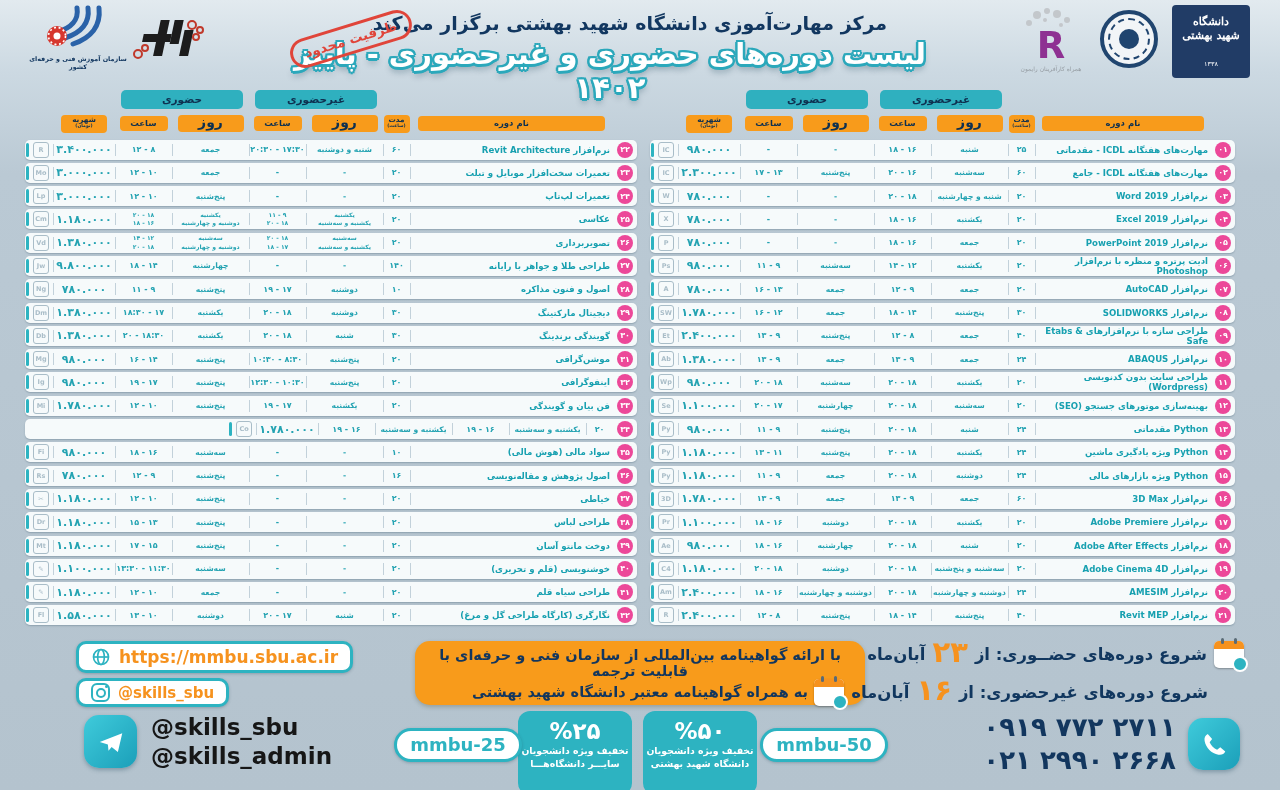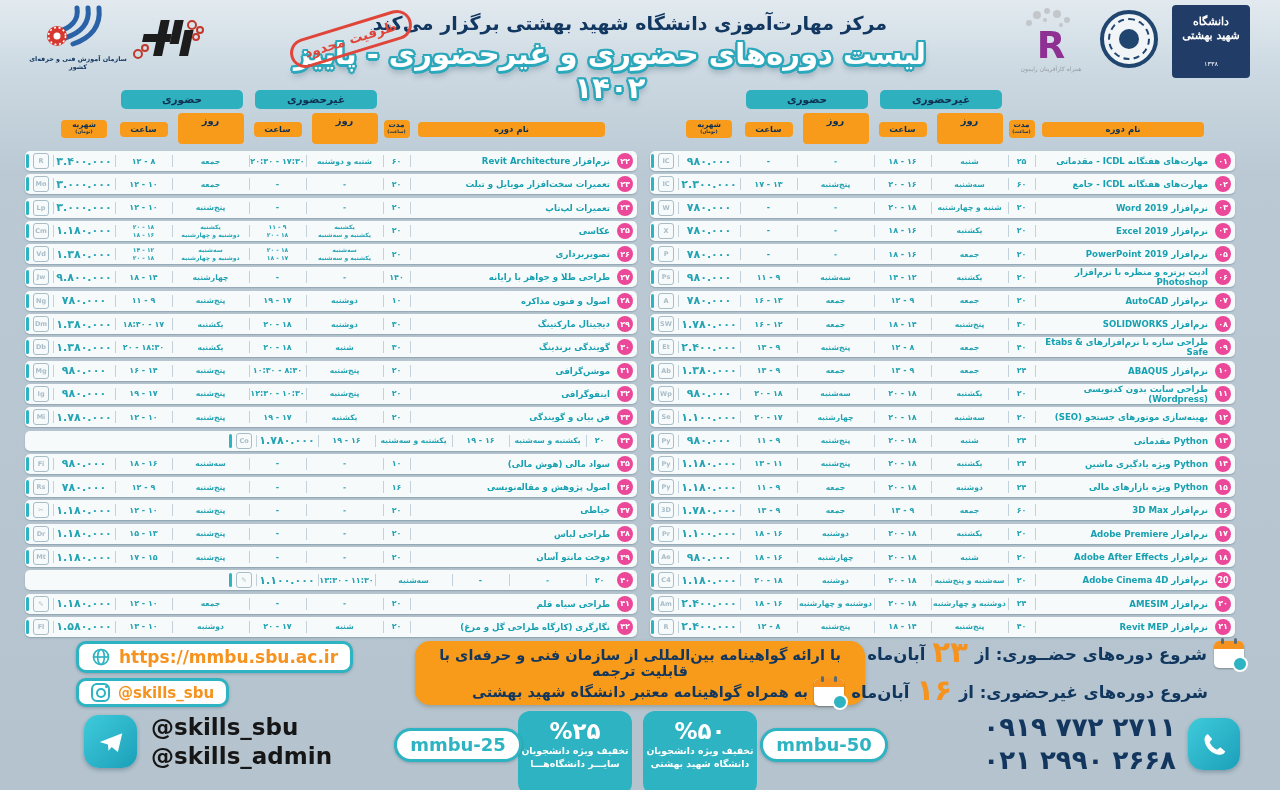--- a/index.html
+++ b/index.html
@@ -46,21 +46,21 @@
   #tbl-left .c-name{width:203px}
   .c-grp{width:134px;flex:none;text-align:center}
   .hrow{display:flex;direction:rtl;align-items:center}
   .hrow.g{margin-bottom:4px}.hrow.c{margin-bottom:7px}
   .hc{text-align:center}
   .tpill{display:inline-block;width:122px;height:19px;line-height:19px;background:#2fb0bf;
       border-radius:5px;color:#0e3050;font-weight:bold;font-size:10.5px;text-align:center}
   .opill{display:inline-block;background:#f89b1b;border-radius:4px;color:#0e3050;
       font-weight:bold;text-align:center;vertical-align:middle}
   .op-name{width:92%;height:15px;line-height:15px;font-size:8.5px}
-  .op-day{width:66px;height:31px;line-height:15px;font-size:10px}
+  .op-day{width:66px;height:17px;line-height:15px;font-size:14px}
   .op-time{width:48px;height:15px;line-height:15px;font-size:8.5px}
   .op-two{height:18px;font-size:7.3px;line-height:1.2;padding-top:1px;box-sizing:border-box}
   .c-dur .op-two{width:26px}.c-fee .op-two{width:46px}
   .op-two .l2{font-size:4.6px;line-height:1}
   .row{display:flex;direction:rtl;align-items:center;background:#f6fafb;border-radius:5px;
       height:20px;margin-bottom:3.3px;box-shadow:0 1px 1.5px rgba(50,80,100,.3)}
   .cell{height:100%;display:flex;align-items:center;justify-content:center;position:relative;
       color:#24a3b2;font-size:8px;font-weight:bold;overflow:hidden;direction:rtl;text-align:center}
   .cell.name{justify-content:flex-start;padding-right:3px;font-size:8.6px;color:#17a0b0;
       text-align:right;box-sizing:border-box}
@@ -489,21 +489,21 @@
       <div class="cell c-day sep">چهارشنبه</div>
       <div class="cell c-time sep" dir="ltr">۱۶ - ۱۸</div>
       <div class="cell c-fee sep fee" dir="ltr">۹۸۰.۰۰۰</div>
       <div class="c-icon">
         <div class="ricon">Ae</div>
       </div>
       <div class="c-cap" style="width: 3.5px; height: 14px; background: rgb(45, 179, 193); border-radius: 2px;"></div>
     </div>
     <div class="row">
       <div class="c-num">
-        <div class="numc">20</div>
+        <div class="numc">۱۹</div>
       </div>
       <div class="cell c-name sep name">نرم‌افزار Adobe Cinema 4D</div>
       <div class="cell c-dur sep">۲۰</div>
       <div class="cell c-day sep">سه‌شنبه و پنج‌شنبه</div>
       <div class="cell c-time sep" dir="ltr">۱۸ - ۲۰</div>
       <div class="cell c-day sep">دوشنبه</div>
       <div class="cell c-time sep" dir="ltr">۱۸ - ۲۰</div>
       <div class="cell c-fee sep fee" dir="ltr">۱.۱۸۰.۰۰۰</div>
       <div class="c-icon">
         <div class="ricon">C4</div>
@@ -858,20 +858,21 @@
       <div class="cell c-fee sep fee" dir="ltr">۱.۱۸۰.۰۰۰</div>
       <div class="c-icon">
         <div class="ricon">Mt</div>
       </div>
       <div class="c-cap" style="width: 3.5px; height: 14px; background: rgb(45, 179, 193); border-radius: 2px;"></div>
     </div>
     <div class="row">
       <div class="c-num">
         <div class="numc">۴۰</div>
       </div>
+      <div class="cell c-name sep name">خوشنویسی (قلم و تحریری)</div>
       <div class="cell c-dur sep">۲۰</div>
       <div class="cell c-day sep">-</div>
       <div class="cell c-time sep" dir="ltr">-</div>
       <div class="cell c-day sep">سه‌شنبه</div>
       <div class="cell c-time sep" dir="ltr">۱۱:۳۰ - ۱۳:۳۰</div>
       <div class="cell c-fee sep fee" dir="ltr">۱.۱۰۰.۰۰۰</div>
       <div class="c-icon">
         <div class="ricon">✎</div>
       </div>
       <div class="c-cap" style="width: 3.5px; height: 14px; background: rgb(45, 179, 193); border-radius: 2px;"></div>

